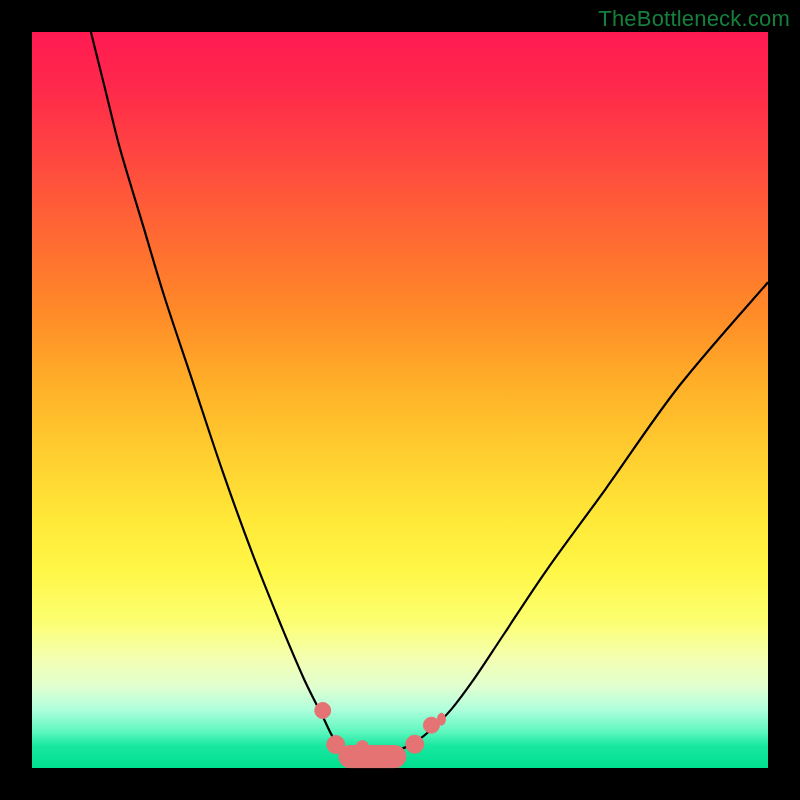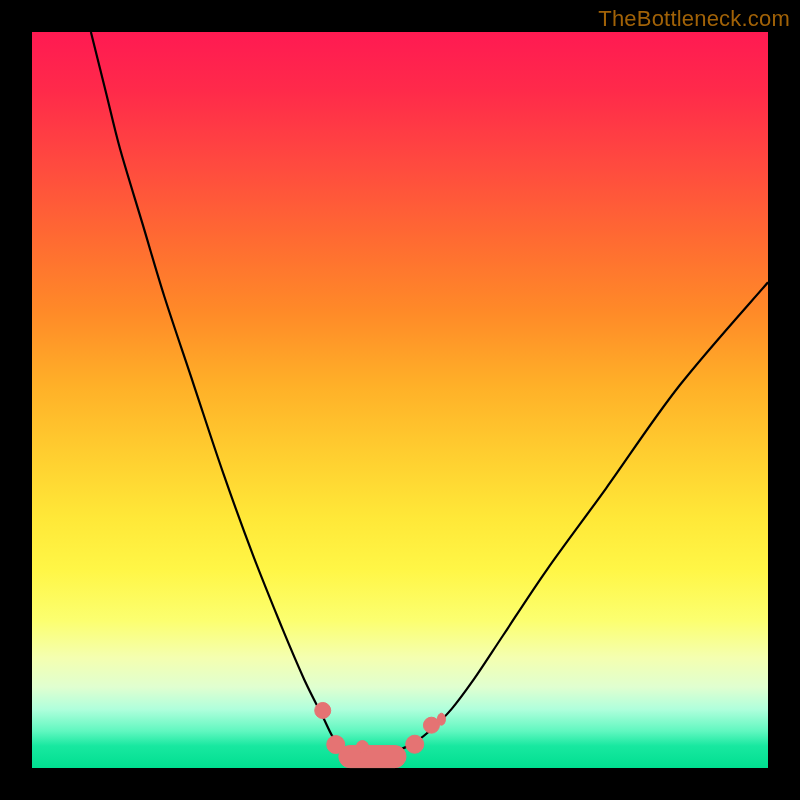--- a/index.html
+++ b/index.html
@@ -39,21 +39,21 @@
       #b0ffdc 92%,
       #60f7c0 95%,
       #18e8a0 97%,
       #00df90 100%
     );
   }
   .watermark {
     position: absolute;
     top: 6px;
     right: 10px;
-    color: #a16207;
+    color: #15803d;
     font-size: 22px;
     font-weight: 500;
     letter-spacing: 0.2px;
     z-index: 100;
   }
   svg.overlay {
     position: absolute;
     left: 0;
     top: 0;
     width: 736px;

